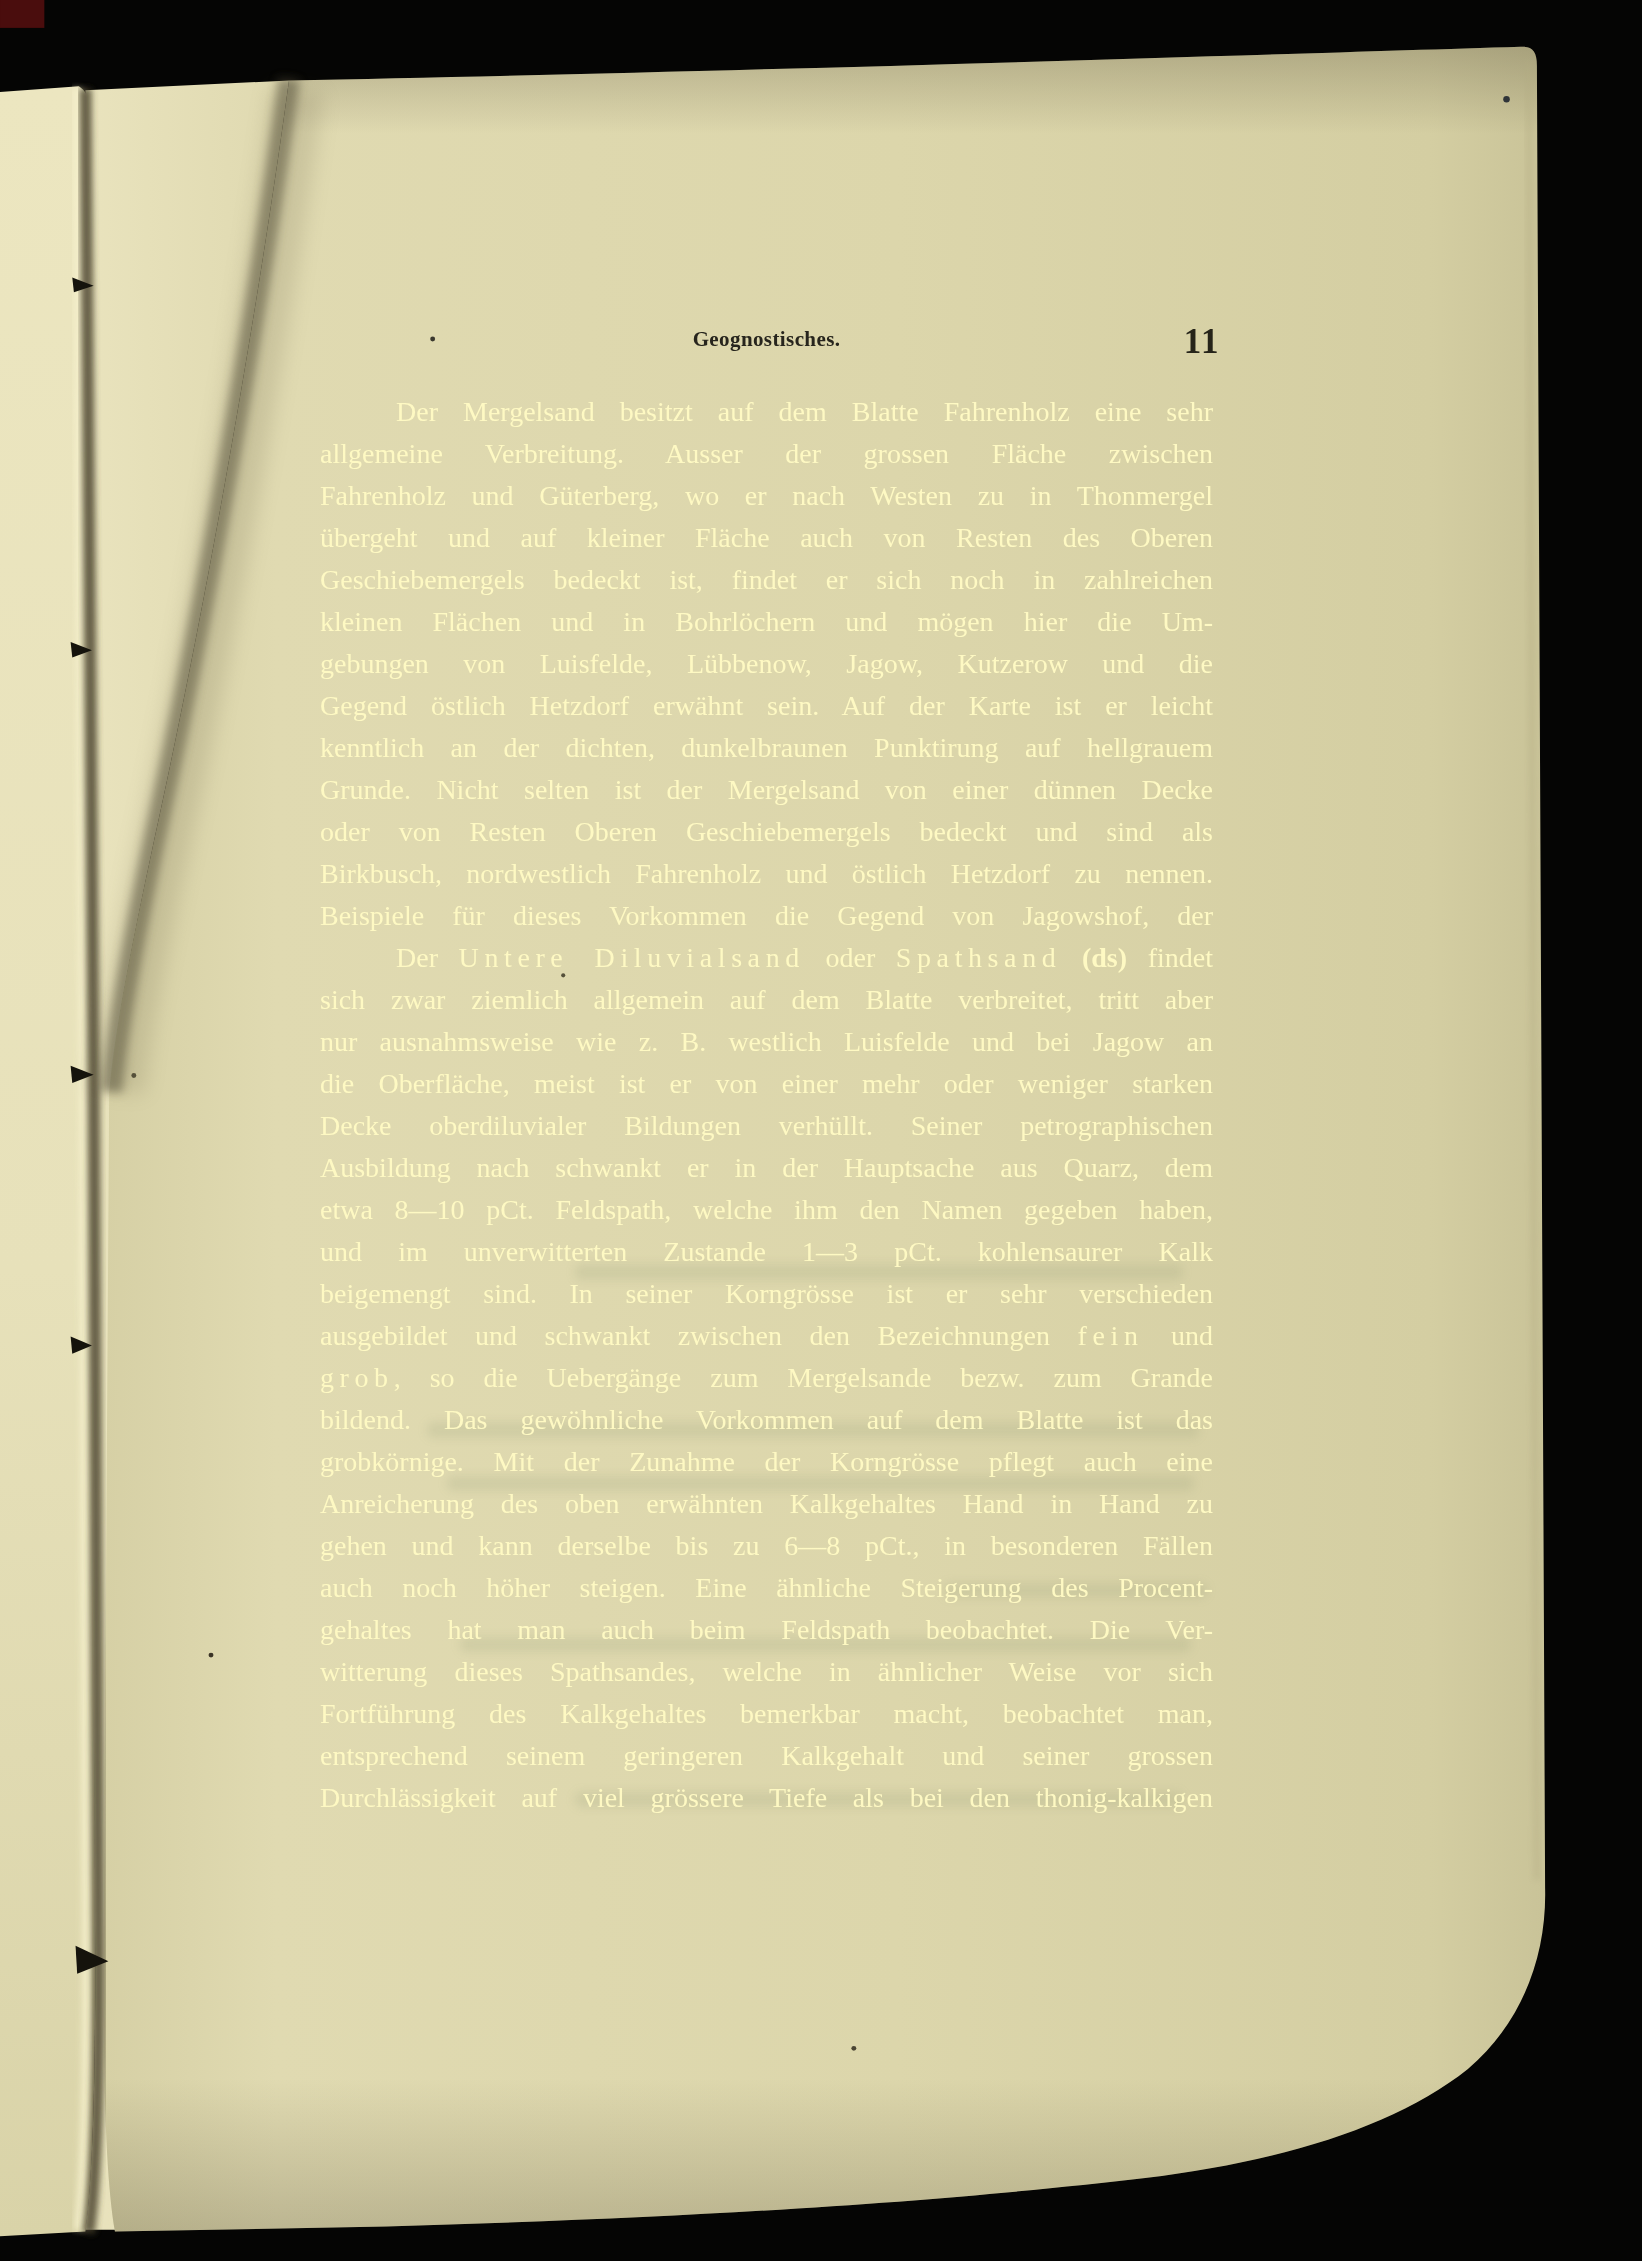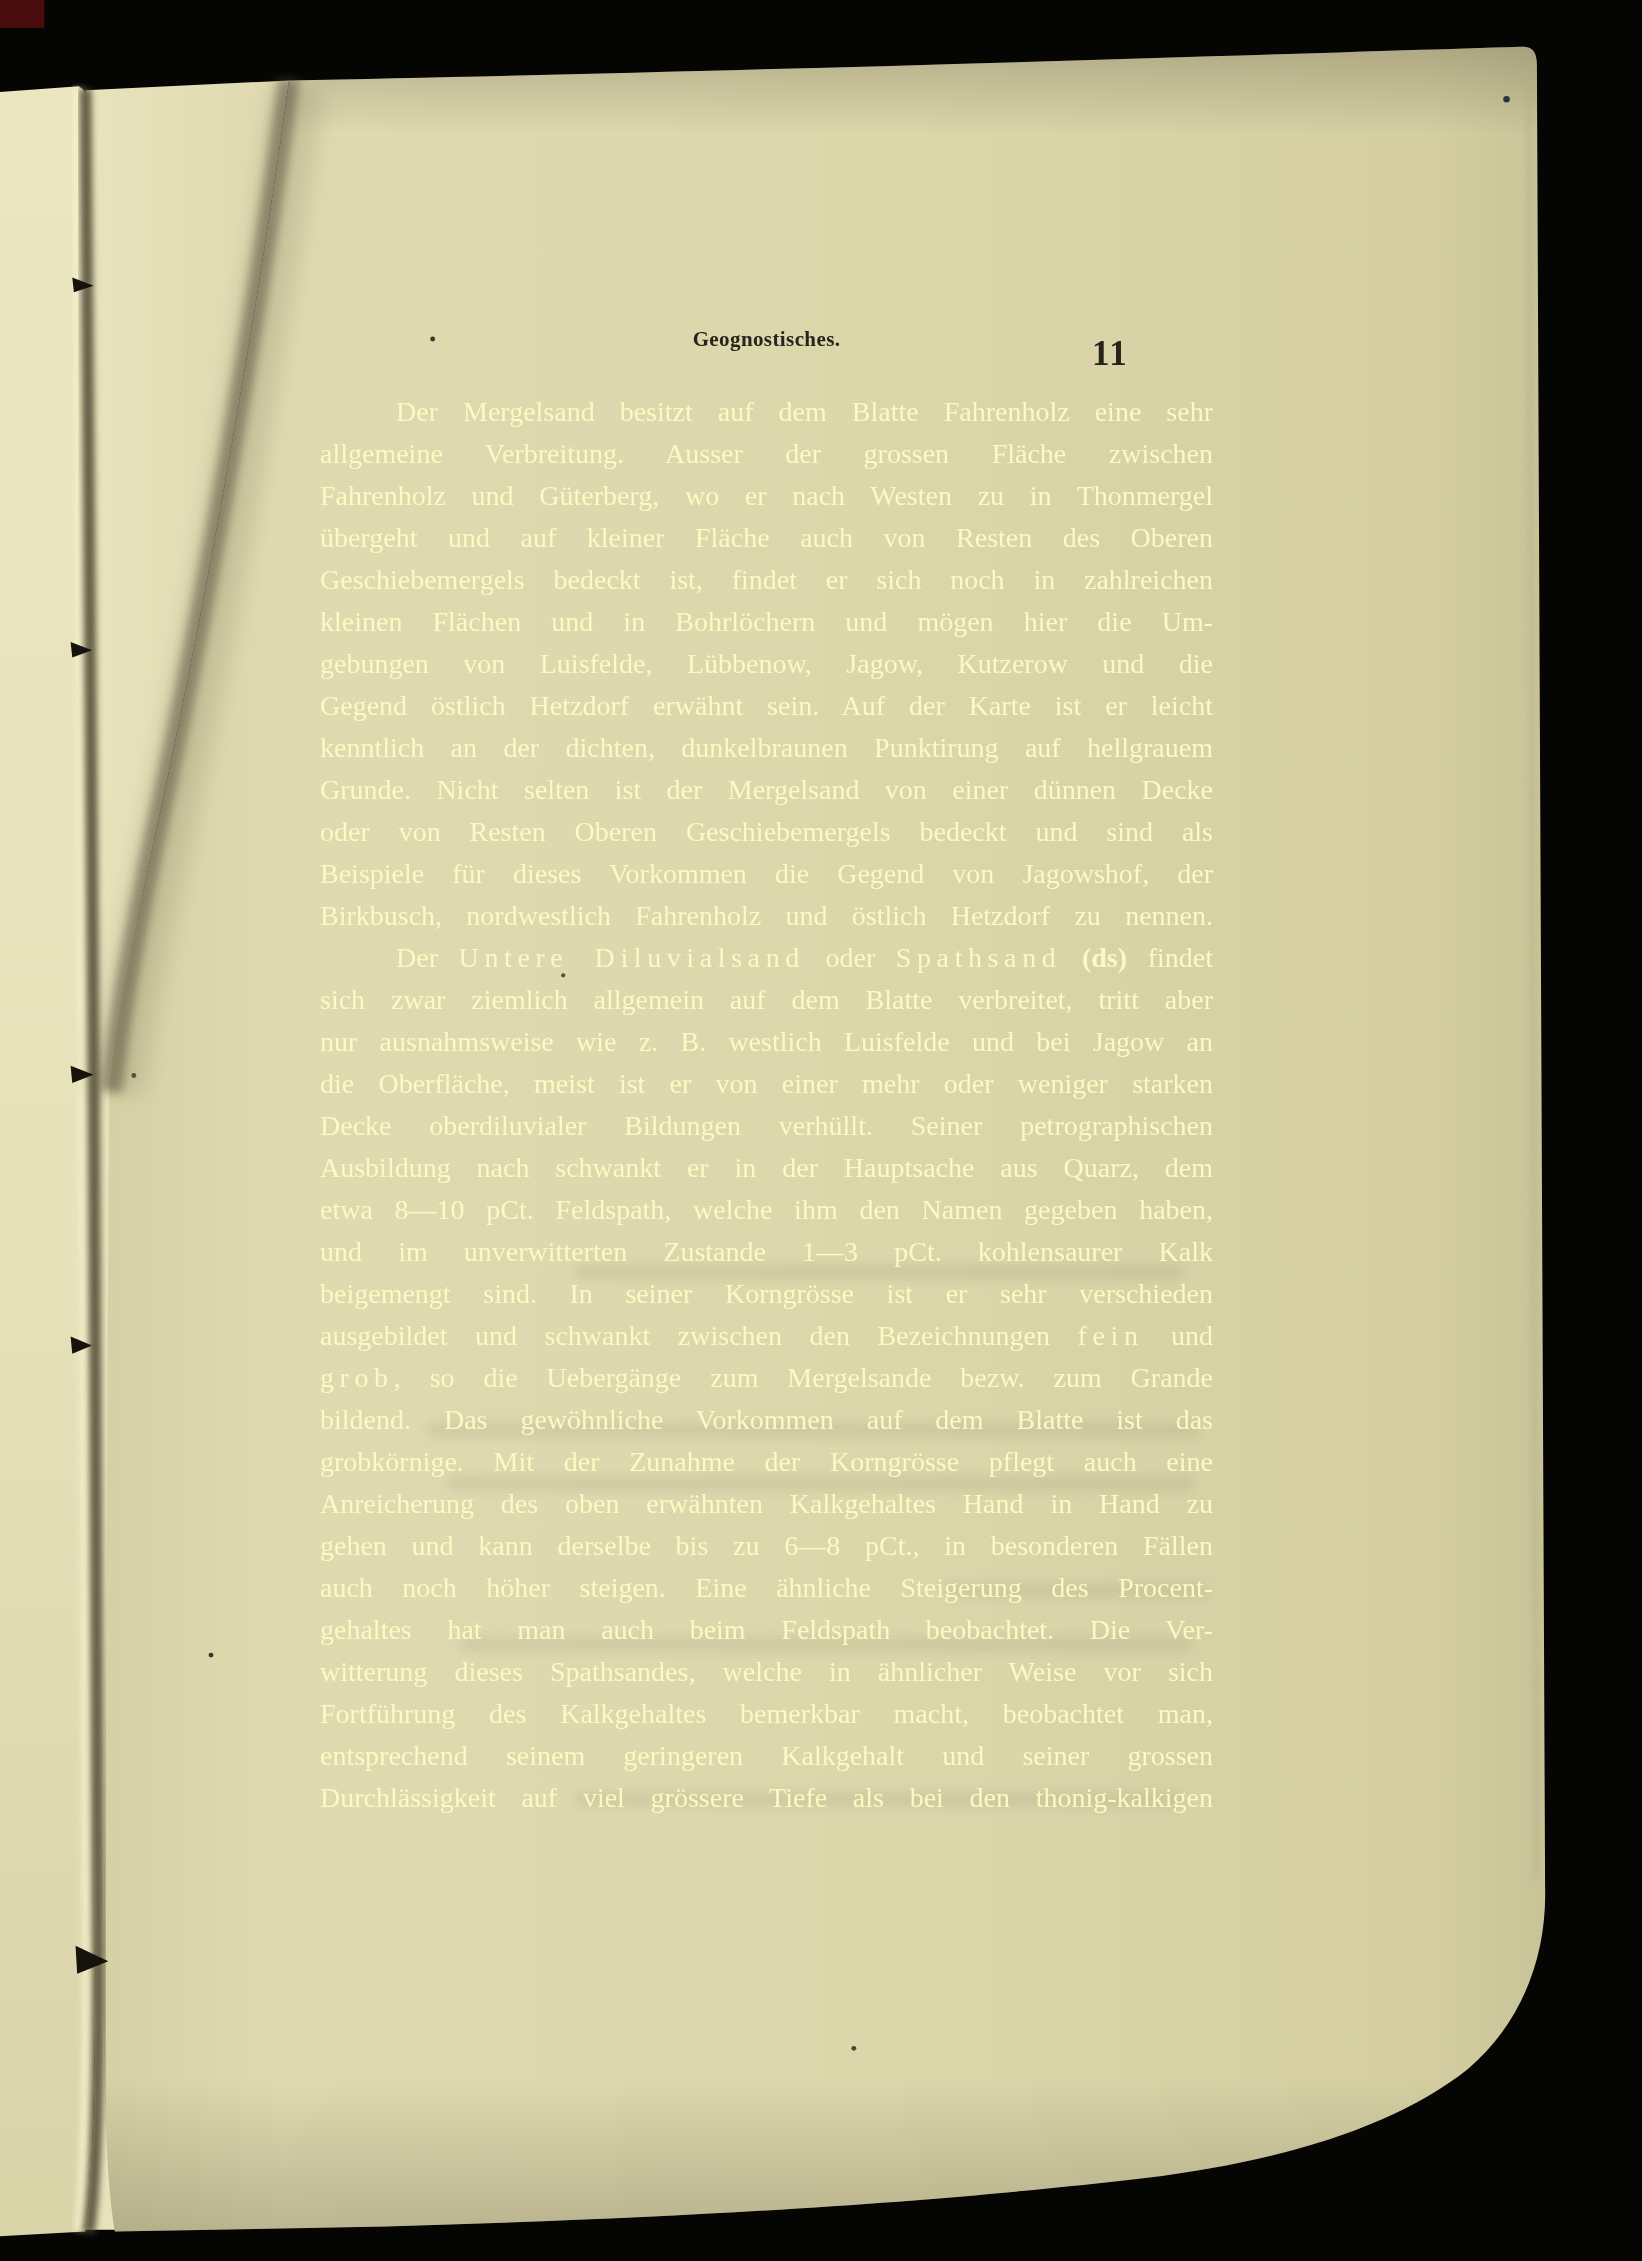--- a/index.html
+++ b/index.html
@@ -10,22 +10,22 @@
   }
   .stage svg{position:absolute;left:0;top:0;}
   
   .text-layer{position:absolute;left:0;top:0;width:1642px;height:2261px;}
   .running-title{
     position:absolute;left:320px;top:327px;width:893px;
     text-align:center;font-size:21px;font-weight:700;letter-spacing:0.4px;
     color:#27251d;
   }
   .page-number{
-    position:absolute;left:1092px;top:334px;width:128px;
-    font-size:35px;font-weight:700;color:#262419;
+    position:absolute;left:1092px;top:322px;width:128px;
+    text-align:right;font-size:35px;font-weight:700;color:#262419;
     letter-spacing:1.6px;
   }
   .body-block{
     position:absolute;left:320px;top:391px;width:893px;
     font-size:28px;line-height:42px;color:#fef9c3;
   }
   .tline{
     text-align:justify;text-align-last:justify;
     -moz-text-align-last:justify;
     height:42px;white-space:normal;
@@ -146,22 +146,22 @@
         <div class="tline"><span>allgemeine Verbreitung.  Ausser der grossen Fläche zwischen</span></div>
         <div class="tline"><span>Fahrenholz und Güterberg, wo er nach Westen zu in Thonmergel</span></div>
         <div class="tline"><span>übergeht und auf kleiner Fläche auch von Resten des Oberen</span></div>
         <div class="tline"><span>Geschiebemergels bedeckt ist, findet er sich noch in zahlreichen</span></div>
         <div class="tline"><span>kleinen Flächen und in Bohrlöchern und mögen hier die Um-</span></div>
         <div class="tline"><span>gebungen von Luisfelde, Lübbenow, Jagow, Kutzerow und die</span></div>
         <div class="tline"><span>Gegend östlich Hetzdorf erwähnt sein.  Auf der Karte ist er leicht</span></div>
         <div class="tline"><span>kenntlich an der dichten, dunkelbraunen Punktirung auf hellgrauem</span></div>
         <div class="tline"><span>Grunde.  Nicht selten ist der Mergelsand von einer dünnen Decke</span></div>
         <div class="tline"><span>oder von Resten Oberen Geschiebemergels bedeckt und sind als</span></div>
+        <div class="tline"><span>Birkbusch, nordwestlich Fahrenholz und östlich Hetzdorf zu nennen.</span></div>
         <div class="tline"><span>Beispiele für dieses Vorkommen die Gegend von Jagowshof, der</span></div>
-        <div class="tline"><span>Birkbusch, nordwestlich Fahrenholz und östlich Hetzdorf zu nennen.</span></div>
         <div class="tline indent"><span>Der </span><span class="sp">Untere Diluvialsand</span><span> oder </span><span class="sp">Spathsand</span><span> </span><span class="b">(ds)</span><span> findet</span></div>
         <div class="tline"><span>sich zwar ziemlich allgemein auf dem Blatte verbreitet, tritt aber</span></div>
         <div class="tline"><span>nur ausnahmsweise wie z. B. westlich Luisfelde und bei Jagow an</span></div>
         <div class="tline"><span>die Oberfläche, meist ist er von einer mehr oder weniger starken</span></div>
         <div class="tline"><span>Decke oberdiluvialer Bildungen verhüllt.  Seiner petrographischen</span></div>
         <div class="tline"><span>Ausbildung nach schwankt er in der Hauptsache aus Quarz, dem</span></div>
         <div class="tline"><span>etwa 8—10 pCt. Feldspath, welche ihm den Namen gegeben haben,</span></div>
         <div class="tline"><span>und im unverwitterten Zustande 1—3 pCt. kohlensaurer Kalk</span></div>
         <div class="tline"><span>beigemengt sind.  In seiner Korngrösse ist er sehr verschieden</span></div>
         <div class="tline"><span>ausgebildet und schwankt zwischen den Bezeichnungen </span><span class="sp">fein</span><span> und</span></div>

